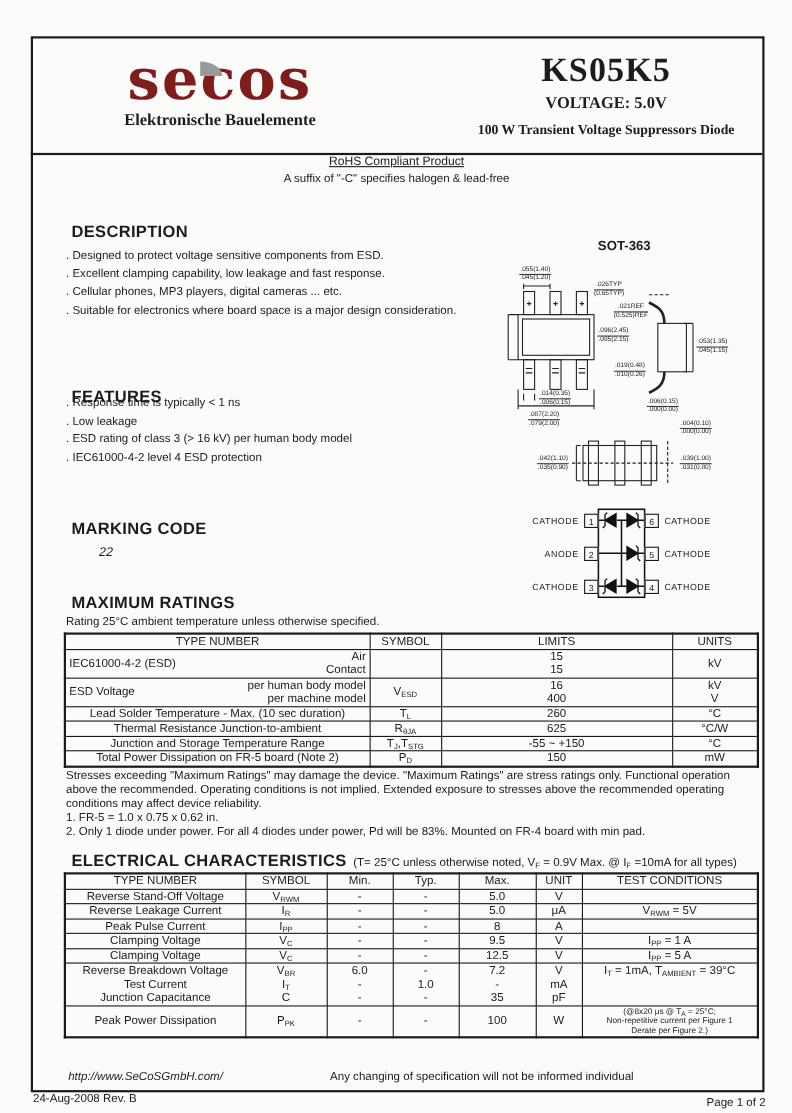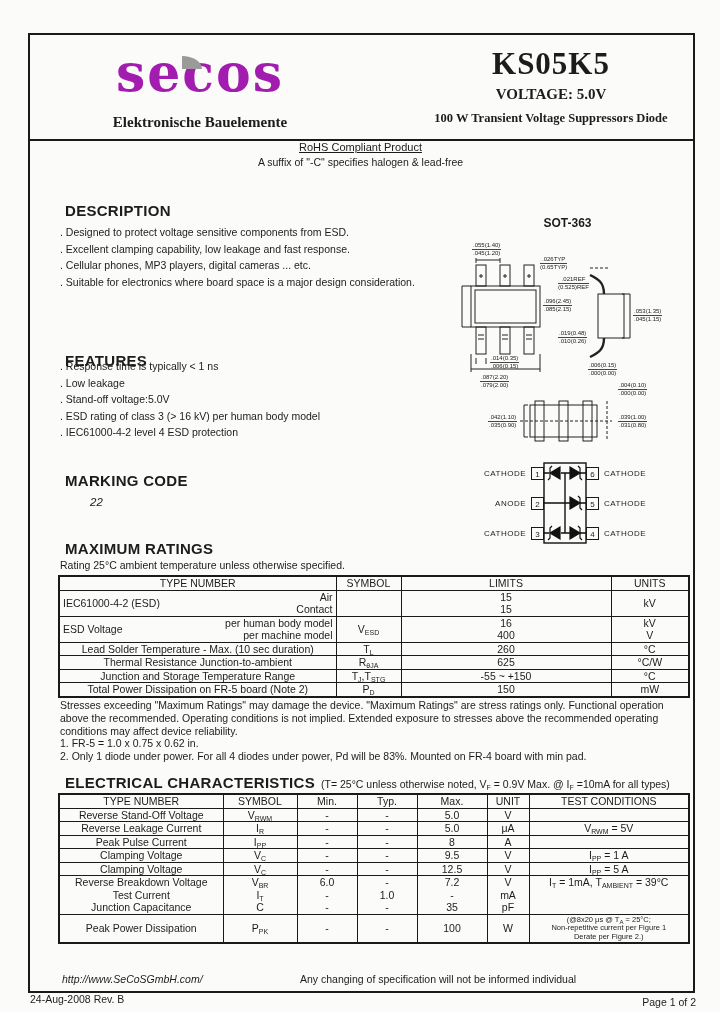--- a/index.html
+++ b/index.html
@@ -15,28 +15,28 @@
     border:2px solid #1a1a1a;
   }
   .header-divider{
     position:absolute;left:28px;top:139px;width:665px;height:0;
     border-top:2px solid #1a1a1a;
   }
   
   .logo-wrap{position:absolute;left:70px;top:48px;width:260px;text-align:center;}
   .logo-text{
     font-family:"DejaVu Serif",serif;font-weight:bold;font-size:52px;
-    line-height:50px;letter-spacing:2px;color:#a21caf;position:relative;display:inline-block;
+    line-height:50px;letter-spacing:2px;color:#7f1d1d;position:relative;display:inline-block;
   }
   .logo-accent{
     position:absolute;left:66px;top:8px;width:20px;height:13px;
     background:#9a9a9a;border-radius:0 100% 0 0;
   }
   .logo-sub{
-    font-family:"Liberation Serif",serif;font-weight:bold;font-size:15px;margin-top:16px;
+    font-family:"Liberation Serif",serif;font-weight:bold;font-size:15px;margin-top:4px;
   }
   .right-head{position:absolute;left:420px;top:48px;width:262px;text-align:center;
     font-family:"Liberation Serif",serif;font-weight:bold;}
   .part-no{font-size:31px;line-height:32px;letter-spacing:1px;}
   .volt{font-size:15px;margin-top:6px;}
   .family{font-size:12.5px;margin-top:8px;}
   
   .rohs1{position:absolute;left:28px;top:141px;width:665px;text-align:center;
     font-size:11px;}
   .rohs1 span{text-decoration:underline;}
@@ -191,21 +191,20 @@
       <span class="t">.039(1.00)</span>
       <span class="b">.031(0.80)</span>
     </span>
   <span class="pkg-caption" style="top:208px;">Dimensions in inches and (millimeters)</span>
 </div>
 
 <div class="abs sec-h" style="left:65px;top:352px;">FEATURES</div>
 <div class="abs bullets" style="left:60px;top:358px;width:380px;">
   <div>. Response time is typically &lt; 1 ns</div>
   <div>. Low leakage</div>
-  <div>. Stand-off voltage:5.0V</div>
   <div>. ESD rating of class 3 (&gt; 16 kV) per human body model</div>
   <div>. IEC61000-4-2 level 4 ESD protection</div>
 </div>
 
 <div class="abs sec-h" style="left:65px;top:472px;">MARKING CODE</div>
 <div class="abs marking-code" style="left:90px;top:496px;">22</div>
 
 <div class="abs" style="left:480px;top:455px;width:210px;height:95px;">
   <svg width="210" height="95" viewBox="0 0 210 95">
     <g stroke="#111" fill="none" stroke-width="1.4">

